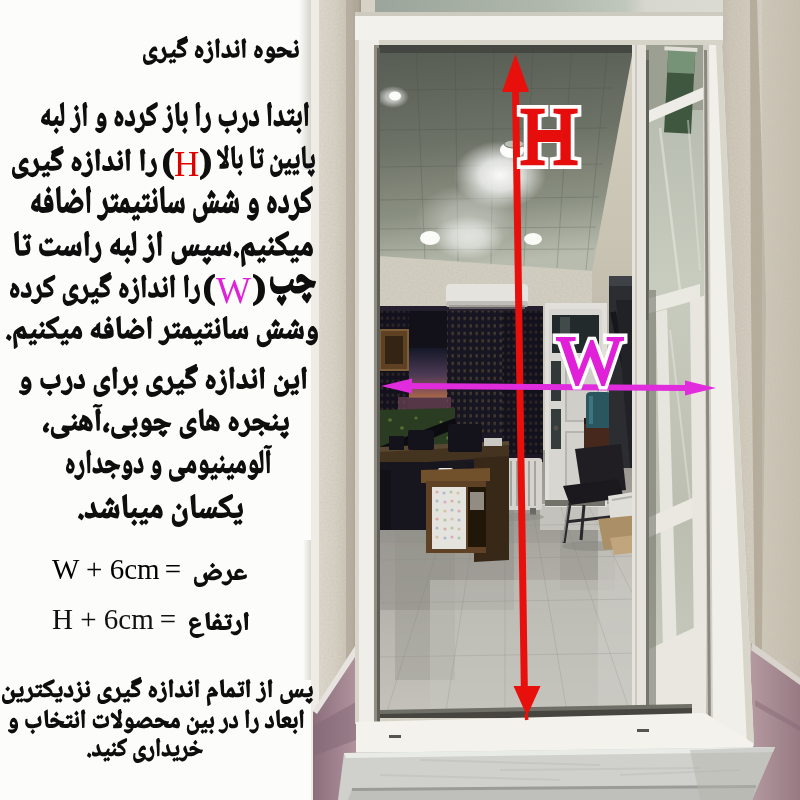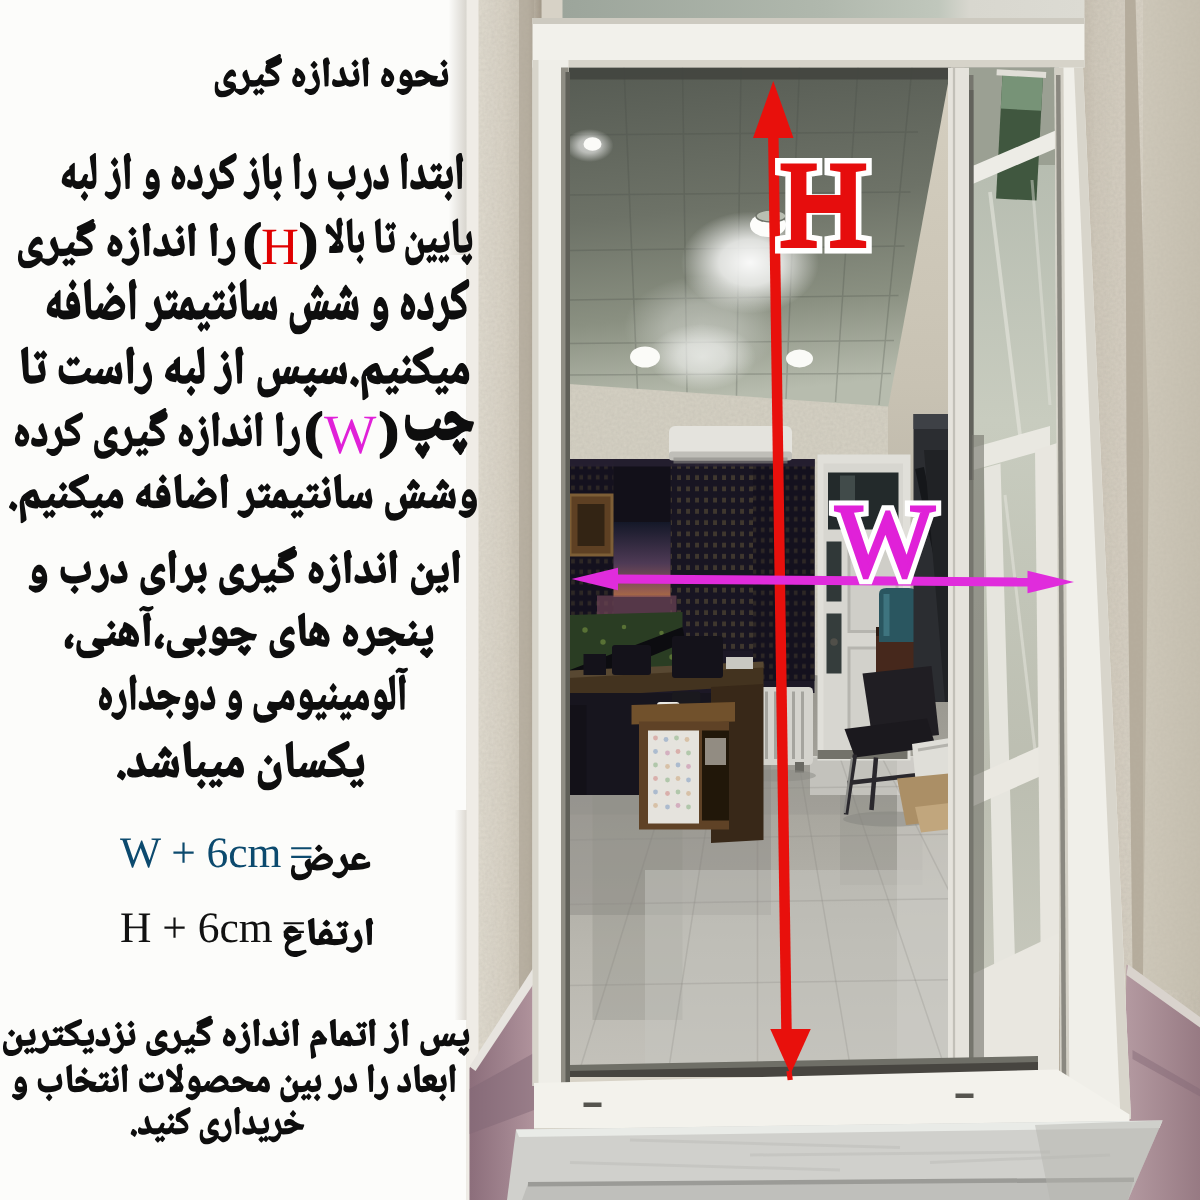--- a/index.html
+++ b/index.html
@@ -421,15 +421,15 @@
     </svg>
 <svg style="position:absolute;left:8px;top:709px" width="296" height="26" viewBox="0 0 1267.5 99.0" preserveAspectRatio="none">
       <path d="M1229.5 76.8L1228.5 77.0L1220.0 86.0L1220.2 87.8L1228.5 95.5L1229.5 95.8L1230.5 95.5L1234.5 91.5L1238.5 86.2L1238.2 84.8L1230.5 77.0ZM871.2 76.8L870.2 77.0L861.8 86.0L862.0 87.8L870.2 95.5L871.2 95.8L872.2 95.5L876.2 91.5L880.2 86.2L880.0 84.8L872.2 77.0ZM106.2 76.8L105.2 77.0L96.8 86.0L97.0 87.8L105.2 95.5L106.2 95.8L107.2 95.5L111.2 91.5L115.2 86.2L115.0 84.8L107.2 77.0ZM854.8 83.2L847.8 76.0L846.8 75.8L845.8 76.0L841.5 80.8L839.2 82.5L834.5 77.5L832.5 77.5L825.0 85.0L824.8 86.5L830.0 92.0L832.5 94.0L833.5 94.2L834.5 94.0L840.5 87.8L846.0 92.5L848.0 92.5L854.2 85.5L854.8 84.5ZM26.2 33.2L22.5 33.2L20.5 33.8L17.8 35.2L13.5 39.5L10.0 45.8L8.8 49.2L7.8 54.5L7.8 60.8L8.5 64.2L9.5 66.5L11.2 69.0L13.8 71.2L16.2 72.5L20.5 73.5L24.5 73.5L27.8 72.8L29.2 72.0L30.0 72.2L26.2 75.2L22.8 77.0L19.2 78.0L10.2 78.2L4.0 77.0L2.2 77.2L1.2 78.5L0.0 82.0L0.2 84.2L4.2 87.5L9.0 90.5L15.2 93.0L20.2 92.8L25.0 91.5L29.0 89.5L33.0 86.5L36.5 82.8L39.2 78.5L41.2 74.0L42.5 69.5L43.0 66.0L42.8 57.2L41.8 52.5L39.5 46.2L36.8 41.2L31.8 35.8L28.8 34.0ZM30.0 72.2ZM17.2 52.2L18.0 51.0L20.2 49.2L24.5 49.2L26.2 50.2L28.8 52.8L31.5 57.5L31.0 58.0L26.8 58.8L22.5 58.8L20.0 58.2L18.5 57.5L17.2 56.2ZM1065.0 31.8L1062.8 31.8L1059.0 34.2L1055.2 38.5L1053.8 42.2L1053.8 45.5L1055.2 50.2L1063.8 64.2L1064.2 66.8L1062.5 70.2L1058.5 74.8L1052.5 77.8L1050.0 78.2L1043.0 78.2L1037.2 77.0L1035.5 77.2L1034.5 78.5L1033.2 82.0L1033.5 84.2L1035.5 86.0L1042.2 90.8L1046.8 92.8L1051.0 93.0L1057.2 91.5L1061.8 89.0L1067.8 83.0L1069.5 80.2L1072.2 74.0L1073.8 66.2L1073.8 59.8L1073.2 56.5L1071.8 50.8L1067.8 39.5L1066.2 33.8ZM933.2 31.8L931.0 31.8L927.2 34.2L923.5 38.5L922.0 42.2L922.0 45.5L923.5 50.2L932.0 64.2L932.5 66.8L930.8 70.2L926.8 74.8L920.8 77.8L918.2 78.2L911.2 78.2L905.5 77.0L903.8 77.2L902.8 78.5L901.5 82.0L901.8 84.2L903.8 86.0L910.5 90.8L915.0 92.8L919.2 93.0L925.5 91.5L930.0 89.0L936.0 83.0L937.8 80.2L940.5 74.0L942.0 66.2L942.0 59.8L941.5 56.5L940.0 50.8L936.0 39.5L934.5 33.8ZM789.5 29.8L788.5 30.0L780.0 39.0L780.2 40.8L788.5 48.5L789.5 48.8L790.5 48.5L794.5 44.5L798.5 39.2L798.2 37.8L790.5 30.0ZM496.0 83.8L498.2 86.0L505.0 90.5L510.2 92.8L514.5 93.0L521.5 91.2L525.0 89.5L527.8 87.5L533.0 82.0L534.5 79.8L537.8 72.5L542.5 72.8L547.8 72.0L552.0 70.8L555.2 68.8L563.0 71.2L570.5 72.8L577.8 73.5L585.5 73.5L591.2 72.8L598.5 71.0L604.8 68.5L609.8 65.5L614.5 69.2L617.5 70.8L622.5 72.2L626.0 72.8L638.2 72.5L645.2 71.5L652.5 69.2L655.5 67.8L664.5 61.8L667.5 60.2L668.8 64.5L670.2 67.2L672.8 69.5L678.0 71.2L686.8 72.5L695.2 72.5L699.2 71.5L702.8 69.5L704.0 68.2L708.0 70.0L716.0 72.2L722.0 73.2L728.5 73.5L730.0 73.0L731.8 71.2L733.8 68.5L735.5 65.0L736.2 62.8L736.2 56.2L735.2 51.2L734.0 47.5L730.5 40.5L726.0 35.5L722.2 33.5L717.5 33.2L715.5 33.8L712.8 35.2L707.8 40.8L705.2 44.8L701.8 51.8L700.2 53.8L698.8 55.0L696.0 56.5L694.0 57.0L687.8 57.0L685.8 56.2L689.5 49.2L689.5 48.2L688.5 47.0L680.8 46.5L674.2 45.2L669.2 43.5L664.2 41.0L657.5 36.5L652.8 34.0L646.8 32.5L643.2 32.5L638.2 33.5L635.8 34.5L633.5 36.0L630.8 39.0L629.5 42.2L629.5 46.5L631.2 50.5L632.8 52.0L633.8 52.2L641.0 48.8L646.2 48.2L648.5 48.8L651.5 50.2L655.5 53.0L646.5 55.8L640.5 56.8L622.8 56.8L617.5 54.5L617.2 54.0L618.0 50.5L618.0 48.2L617.5 46.2L615.0 42.0L609.0 35.8L605.2 33.0L601.5 31.0L597.2 29.8L594.2 29.8L590.2 30.8L587.0 32.2L580.8 36.8L572.8 44.5L563.5 55.8L562.5 55.5L565.8 48.0L565.8 46.5L564.8 45.2L562.0 44.2L559.2 44.2L557.5 44.8L555.0 47.0L552.5 51.8L551.0 54.0L549.2 55.8L547.0 56.8L545.2 57.0L539.0 57.0L538.5 56.5L538.0 52.2L536.5 47.0L534.0 41.5L531.8 38.0L527.8 33.8L525.5 32.2L522.5 31.2L519.2 31.0L516.5 31.8L513.5 33.5L510.0 37.0L507.5 40.8L505.5 45.2L504.2 49.8L503.8 53.8L504.0 59.5L505.0 62.8L506.2 65.0L510.2 68.8L512.8 70.0L517.0 71.2L524.5 72.0L525.8 72.5L521.2 75.8L518.0 77.2L515.2 78.0L506.2 78.2L500.0 77.0L498.2 77.2L497.5 78.0L496.0 82.0ZM716.2 49.2L718.2 48.8L719.2 49.5L721.2 52.8L723.0 58.2L722.5 58.5L718.5 57.8L712.8 56.0L712.2 55.2L713.0 53.8ZM513.5 49.2L515.0 47.8L517.0 46.8L519.5 46.8L522.0 48.0L525.0 51.2L527.2 55.5L527.2 56.8L519.8 56.2L517.5 55.8L514.8 54.5L513.8 53.8L513.0 52.2L513.0 50.5ZM607.0 53.0L601.5 55.5L595.2 57.5L586.5 58.8L579.8 58.8L574.5 58.0L580.5 52.0L584.0 49.2L589.0 46.2L592.5 45.2L596.0 45.5L600.5 47.5L604.2 50.2ZM878.2 29.0L877.5 28.2L876.5 28.0L873.0 29.8L868.0 34.2L865.8 38.2L865.8 42.0L866.2 43.5L872.2 54.8L871.8 55.2L870.0 55.8L861.2 57.0L855.5 57.0L851.2 56.0L850.0 55.2L853.5 47.5L853.8 45.5L851.8 43.5L849.2 42.8L846.8 42.8L844.0 43.8L842.5 45.2L837.5 54.2L835.2 55.8L833.0 56.5L828.2 57.0L818.2 56.8L816.5 56.0L816.0 55.2L814.5 44.8L813.2 43.0L812.2 42.8L808.5 44.5L805.5 46.8L802.8 49.8L801.2 52.5L800.5 55.2L800.5 59.8L801.0 61.5L808.2 75.8L806.2 77.5L802.2 80.0L797.2 82.0L791.8 83.0L786.5 83.2L782.2 82.8L778.8 81.0L776.5 78.0L775.2 72.0L775.5 68.2L776.8 62.5L775.8 61.2L771.0 60.0L769.5 60.2L768.2 62.0L766.5 69.8L766.0 73.8L766.0 79.2L766.5 83.2L768.8 89.5L770.0 91.5L773.8 95.2L778.0 97.5L784.0 98.8L788.8 98.8L794.2 98.0L799.0 96.8L805.0 94.0L808.0 92.0L812.2 88.0L815.0 84.2L817.2 79.5L818.5 72.2L822.2 72.8L829.0 72.5L834.8 71.8L840.0 70.0L844.0 66.8L847.8 69.8L852.2 71.8L857.0 72.8L861.5 72.5L868.8 71.0L873.0 69.5L877.0 67.5L878.8 66.0L880.0 63.5L882.0 58.2L882.8 54.8L882.8 51.2L882.0 46.0L879.8 34.5ZM428.5 26.5L427.8 25.8L425.5 25.8L421.8 28.2L417.8 32.2L416.2 34.8L415.8 36.5L415.8 38.5L416.8 41.5L422.5 52.2L421.5 53.0L417.2 54.5L409.0 56.5L398.8 57.8L388.0 57.8L382.8 57.0L379.0 55.8L376.5 54.2L373.8 51.0L372.8 47.2L372.8 38.5L372.0 37.8L371.0 37.5L365.5 37.8L364.8 38.5L364.0 40.8L362.8 47.5L363.0 55.5L364.0 59.5L365.5 62.8L367.2 65.2L370.5 68.5L372.8 70.0L377.5 72.0L385.5 73.5L397.2 73.2L407.2 71.8L413.5 70.2L420.5 68.0L427.8 64.5L429.5 62.2L431.2 58.2L432.8 53.0L432.8 47.8L429.5 30.0ZM139.2 26.5L138.5 25.8L136.2 25.8L132.5 28.2L128.5 32.2L127.0 34.8L126.5 36.5L126.5 38.5L127.5 41.5L133.2 52.2L132.2 53.0L128.0 54.5L119.8 56.5L109.5 57.8L98.8 57.8L93.5 57.0L89.8 55.8L87.2 54.2L84.5 51.0L83.5 47.2L83.5 38.5L82.8 37.8L81.8 37.5L76.2 37.8L75.5 38.5L74.8 40.8L73.5 47.5L73.8 55.5L74.8 59.5L76.2 62.8L78.0 65.2L81.2 68.5L83.5 70.0L88.2 72.0L96.2 73.5L108.0 73.2L118.0 71.8L124.2 70.2L131.2 68.0L138.5 64.5L140.2 62.2L142.0 58.2L143.5 53.0L143.5 47.8L140.2 30.0ZM1128.8 25.0L1126.5 25.0L1122.2 27.5L1119.0 31.2L1117.5 35.0L1117.5 38.0L1118.2 40.2L1120.2 44.0L1127.8 55.2L1128.0 56.8L1122.0 57.8L1114.2 57.8L1110.0 56.8L1105.8 54.2L1103.5 54.2L1101.5 56.5L1100.0 60.0L1099.8 66.2L1101.0 68.8L1104.0 71.5L1109.8 73.2L1118.8 73.5L1123.0 73.0L1129.5 71.5L1134.2 69.8L1135.5 68.8L1137.5 64.2L1139.0 59.2L1139.0 53.0L1136.2 44.0L1131.8 32.5L1130.0 26.8ZM975.0 25.0L972.8 25.0L968.5 27.5L965.2 31.2L963.8 35.0L963.8 38.0L964.5 40.2L966.5 44.0L974.0 55.2L974.2 56.8L968.2 57.8L960.5 57.8L956.2 56.8L952.0 54.2L949.8 54.2L947.8 56.5L946.2 60.0L946.0 66.2L947.2 68.8L950.2 71.5L956.0 73.2L965.0 73.5L969.2 73.0L975.8 71.5L980.5 69.8L981.8 68.8L983.8 64.2L985.2 59.2L985.2 53.0L982.5 44.0L978.0 32.5L976.2 26.8ZM277.2 28.8L270.2 21.5L269.2 21.2L268.2 21.5L264.0 26.2L261.8 28.0L257.0 23.0L255.0 23.0L247.5 30.5L247.2 32.0L252.5 37.5L255.0 39.5L256.0 39.8L257.0 39.5L263.0 33.2L268.5 38.0L270.5 38.0L276.8 31.0L277.2 30.0ZM408.2 28.5L401.2 21.2L400.2 21.0L399.2 21.2L395.0 26.0L392.8 27.8L388.0 22.8L386.0 22.8L378.5 30.2L378.2 31.8L383.5 37.2L386.0 39.2L387.0 39.5L388.0 39.2L394.0 33.0L399.5 37.8L401.5 37.8L407.8 30.8L408.2 29.8ZM207.2 9.8L206.2 10.0L197.8 19.0L198.0 20.8L206.2 28.5L207.2 28.8L208.2 28.5L212.2 24.5L216.2 19.2L216.0 17.8L208.2 10.0ZM293.5 6.8L292.5 7.0L284.0 16.0L284.2 17.8L292.5 25.5L293.5 25.8L294.5 25.5L298.5 21.5L302.5 16.2L302.2 14.8L294.5 7.0ZM1261.2 1.8L1258.0 2.0L1253.2 3.8L1250.0 6.8L1248.8 9.2L1248.8 14.5L1250.0 25.0L1251.8 46.2L1253.0 71.0L1254.0 72.2L1255.0 72.5L1261.8 71.8L1263.2 70.2L1264.0 45.0L1263.8 21.8L1264.0 19.2L1267.0 17.0L1267.2 15.2L1265.8 11.8L1263.2 3.2L1262.2 2.0ZM1147.5 9.2L1147.2 11.0L1148.2 17.8L1152.2 57.8L1153.2 61.5L1154.8 64.8L1155.8 66.2L1159.5 69.8L1161.8 71.0L1166.0 72.2L1170.5 72.8L1175.8 72.5L1182.0 71.5L1186.8 70.2L1194.5 67.0L1199.2 69.8L1203.0 71.0L1209.0 72.2L1216.5 72.8L1221.5 72.2L1227.0 71.0L1231.2 69.5L1235.2 67.5L1237.0 66.0L1240.2 58.2L1241.0 54.8L1241.0 51.2L1239.2 40.5L1237.0 30.0L1235.8 28.2L1233.8 28.2L1229.0 31.5L1225.5 35.2L1224.0 38.2L1224.0 42.0L1224.5 43.5L1230.5 54.8L1230.0 55.2L1219.5 57.0L1209.5 57.0L1208.0 56.5L1211.2 52.2L1213.2 47.2L1213.2 41.2L1211.5 37.0L1209.8 34.5L1207.8 32.5L1205.8 31.0L1202.8 29.5L1198.2 28.2L1192.8 28.0L1186.2 29.2L1178.8 32.2L1176.5 33.8L1173.2 37.0L1172.0 39.8L1172.0 44.5L1173.8 48.2L1175.5 50.0L1178.8 50.0L1182.5 53.8L1184.2 56.8L1167.5 56.8L1165.0 55.5L1164.5 52.0L1163.0 3.2L1162.0 2.0L1160.0 2.0L1153.5 5.2ZM1188.2 44.2L1190.5 43.2L1192.2 43.0L1197.5 43.2L1199.5 45.2L1199.5 47.8L1199.0 49.2L1196.2 52.5L1192.5 48.2ZM1028.5 1.8L1025.2 2.0L1020.5 3.8L1017.2 6.8L1016.0 9.2L1016.0 14.5L1017.2 25.0L1019.0 46.2L1020.2 71.0L1021.2 72.2L1022.2 72.5L1029.0 71.8L1030.5 70.2L1031.2 45.0L1031.0 21.8L1031.2 19.2L1034.2 17.0L1034.5 15.2L1033.0 11.8L1030.5 3.2L1029.5 2.0ZM325.5 1.8L322.2 2.0L317.5 3.8L314.2 6.8L313.0 9.2L313.0 14.5L314.2 25.0L316.0 46.2L317.2 71.0L318.2 72.2L319.2 72.5L326.0 71.8L327.5 70.2L328.2 45.0L328.0 21.8L328.2 19.2L331.2 17.0L331.5 15.2L330.0 11.8L327.5 3.2L326.5 2.0ZM154.8 9.8L158.5 47.0L160.2 60.0L161.2 62.8L163.2 66.2L167.0 69.8L171.5 71.8L175.0 72.5L179.2 72.8L190.0 72.5L197.0 71.5L203.0 69.8L207.2 67.8L216.2 61.8L219.2 60.2L220.5 64.5L221.5 66.5L223.8 69.0L227.8 70.8L232.2 71.8L243.5 72.8L256.0 72.0L261.5 70.5L264.0 69.0L266.5 66.8L270.2 69.8L274.8 71.8L279.5 72.8L284.0 72.5L287.2 72.0L294.2 70.0L300.2 67.0L301.2 66.0L302.5 63.5L304.5 58.2L305.2 54.8L305.2 51.2L304.5 46.0L301.2 30.0L300.0 28.2L299.0 28.0L296.2 29.2L293.2 31.5L289.8 35.2L288.2 38.2L288.2 42.0L288.8 43.5L294.8 54.8L294.2 55.2L292.5 55.8L283.8 57.0L278.0 57.0L273.8 56.0L272.5 55.2L276.0 47.5L276.2 45.5L274.2 43.5L271.8 42.8L269.2 42.8L266.5 43.8L265.0 45.2L260.0 54.2L257.8 55.8L255.5 56.5L250.8 57.0L239.5 57.0L237.5 56.2L241.2 49.2L241.2 48.2L240.2 47.0L232.5 46.5L226.0 45.2L221.0 43.5L216.0 41.0L209.2 36.5L204.5 34.0L198.5 32.5L195.0 32.5L190.0 33.5L187.5 34.5L185.2 36.0L182.5 39.0L181.2 42.2L181.2 46.5L183.0 50.5L184.5 52.0L185.5 52.2L192.8 48.8L198.0 48.2L200.2 48.8L203.2 50.2L207.2 53.0L198.2 55.8L192.2 56.8L175.0 56.8L172.5 55.5L172.0 52.0L170.5 3.2L169.5 2.0L168.5 1.8L166.2 2.5L155.8 8.5ZM483.2 0.2L479.2 0.2L475.0 1.8L471.5 5.0L470.2 7.5L470.0 13.8L472.8 29.2L472.8 35.5L456.0 19.2L448.2 13.2L446.8 13.0L444.5 14.0L441.5 17.0L440.0 19.8L439.8 26.0L441.0 29.0L444.2 32.5L447.2 34.0L451.0 34.0L459.2 39.5L468.2 47.2L465.5 50.8L456.8 58.8L452.5 59.0L451.5 60.0L450.8 62.0L450.0 67.0L450.0 72.0L451.0 73.2L468.5 73.2L483.2 72.0L484.8 71.5L486.0 70.2L487.5 67.2L489.5 61.5L489.5 58.2L487.0 53.8L481.0 45.2L483.0 41.2L485.0 34.0L485.0 17.8L488.2 14.8L488.2 13.5L486.5 9.5L484.2 1.5ZM477.2 57.0L476.8 57.5L471.8 57.8L475.0 54.2Z" fill="#0e0e0e"></path>
     </svg>
 <svg style="position:absolute;left:87px;top:738px" width="116" height="25" viewBox="0 0 516.0 97.2" preserveAspectRatio="none">
       <path d="M102.5 81.5L95.5 74.2L94.5 74.0L93.5 74.2L89.2 79.0L87.0 80.8L82.2 75.8L80.2 75.8L72.8 83.2L72.5 84.8L77.8 90.2L80.2 92.2L81.2 92.5L82.2 92.2L88.2 86.0L93.8 90.8L95.8 90.8L102.0 83.8L102.5 82.8ZM7.5 56.8L6.5 57.0L4.8 59.2L0.0 67.8L0.0 69.2L1.0 70.5L6.5 73.8L11.0 77.2L12.0 77.5L13.0 77.2L14.0 76.2L17.5 71.0L19.2 67.5L19.2 65.2L18.8 64.2L14.5 60.5L9.5 57.2ZM379.5 84.8L384.8 90.2L387.2 92.2L388.2 92.5L389.2 92.2L395.2 86.0L400.8 90.8L402.8 90.8L409.2 83.5L413.0 86.5L419.8 90.5L422.2 91.2L425.5 91.2L429.2 90.5L432.2 89.5L436.2 87.2L441.5 82.2L443.8 79.0L445.8 75.0L447.5 69.8L452.2 71.0L463.8 70.8L470.0 70.0L477.8 67.8L487.0 62.8L495.8 59.2L498.8 58.8L503.5 58.8L506.2 59.2L509.8 59.0L510.5 58.2L515.8 47.5L515.8 46.5L514.8 45.2L505.2 44.5L496.8 42.2L488.8 38.2L482.5 34.0L476.8 31.5L473.0 30.8L467.5 31.0L462.0 32.8L459.8 34.2L457.0 37.2L455.8 40.5L455.8 44.8L457.5 48.8L459.0 50.2L460.0 50.5L467.2 47.0L472.8 46.5L477.0 48.0L481.8 51.2L472.8 54.0L466.8 55.0L449.8 55.0L447.5 54.0L446.8 50.8L441.5 35.5L440.5 31.2L439.5 30.0L437.2 30.0L434.8 31.5L431.0 35.0L429.8 36.8L428.2 40.5L428.2 43.8L429.2 47.2L433.0 54.2L438.2 62.5L438.8 64.5L438.2 66.2L436.5 69.2L433.0 73.0L428.5 75.5L424.5 76.5L417.5 76.5L411.8 75.2L410.0 75.5L409.2 76.2L408.8 78.0L407.8 79.5L402.5 74.2L401.5 74.0L400.5 74.2L396.2 79.0L394.0 80.8L389.2 75.8L388.2 75.5L387.2 75.8L379.8 83.2ZM291.5 30.8L290.8 30.0L288.5 30.0L284.8 32.5L281.0 36.8L279.5 40.5L279.5 43.8L281.0 48.5L289.5 62.5L290.0 64.5L289.5 66.2L287.8 69.2L284.2 73.0L279.8 75.5L275.8 76.5L268.8 76.5L263.0 75.2L261.5 75.2L262.0 73.2L262.0 70.0L261.5 67.8L259.8 64.0L257.2 61.5L253.5 59.8L249.0 58.8L242.2 58.0L239.0 57.2L238.5 56.8L241.0 52.8L244.8 49.0L248.0 46.8L251.5 45.2L253.5 45.2L255.2 46.8L257.0 47.0L261.5 46.0L262.5 44.8L261.8 39.8L260.8 36.8L258.5 32.8L256.8 31.0L255.0 30.0L253.0 29.5L250.2 29.5L246.0 30.8L243.0 32.5L240.5 34.5L236.2 39.0L233.0 43.8L230.8 48.2L229.5 51.8L228.8 55.8L228.8 60.2L229.5 63.8L231.5 67.5L233.8 69.8L235.5 71.0L239.5 72.8L248.8 74.5L242.2 78.0L234.8 80.5L226.5 81.5L221.2 80.8L218.5 79.2L216.8 77.5L215.2 74.5L214.5 68.5L215.0 65.0L216.0 61.8L215.8 60.2L214.2 59.2L210.2 58.2L208.8 58.5L207.5 60.2L205.8 68.0L205.2 72.0L205.2 77.5L206.2 83.5L207.2 86.2L209.2 89.8L213.0 93.5L217.2 95.8L223.2 97.0L227.8 97.0L231.8 96.5L239.8 94.2L247.8 90.2L253.8 85.8L258.8 80.2L259.2 82.5L264.2 86.5L268.0 89.0L271.0 90.5L273.5 91.2L276.8 91.2L281.5 90.2L287.5 87.2L292.8 82.2L295.2 78.5L298.0 72.2L299.5 64.5L299.5 58.0L299.0 54.8L297.5 49.0L293.5 37.8ZM331.8 59.5L331.8 64.5L333.0 67.0L336.5 70.0L340.5 71.2L343.8 71.8L350.0 71.8L355.0 71.0L363.5 68.5L367.2 66.8L367.8 66.8L369.5 68.2L372.0 69.5L376.5 70.8L379.8 71.0L392.0 69.8L398.5 68.2L405.8 65.5L407.0 64.2L409.8 58.2L411.0 53.5L410.8 47.0L407.0 27.8L406.0 26.5L405.0 26.2L401.8 27.8L396.2 32.8L394.2 36.2L394.2 40.8L400.5 53.0L400.0 53.5L389.5 55.0L377.2 55.2L376.0 55.0L373.8 53.8L372.5 52.5L370.5 49.2L368.2 44.0L365.5 36.0L362.2 24.0L361.5 23.2L360.5 23.0L358.5 23.5L356.2 24.8L354.0 27.0L352.5 29.5L351.8 32.0L351.8 37.2L354.8 46.5L359.0 55.0L358.5 55.5L354.5 56.0L346.2 56.0L342.0 55.0L339.0 53.5L338.2 52.8L336.5 52.2L335.5 52.5L333.5 54.8ZM120.0 17.0L119.0 17.2L110.5 26.2L110.8 28.0L119.0 35.8L120.0 36.0L121.0 35.8L125.0 31.8L129.0 26.5L128.8 25.0L121.0 17.2ZM482.0 8.0L481.0 8.2L472.5 17.2L472.8 19.0L481.0 26.8L482.0 27.0L483.0 26.8L487.0 22.8L491.0 17.5L490.8 16.0L483.0 8.2ZM320.2 0.0L317.0 0.2L312.2 2.0L309.0 5.0L307.8 7.5L307.8 12.8L309.0 23.2L310.8 44.5L312.0 69.2L313.0 70.5L314.0 70.8L320.8 70.0L322.2 68.5L323.0 43.2L322.8 20.0L323.0 17.5L326.0 15.2L326.2 13.5L324.8 10.0L322.2 1.5L321.2 0.2ZM178.2 4.0L177.2 2.0L175.8 0.2L174.8 0.0L172.8 0.5L157.0 7.2L137.5 16.8L136.0 19.0L134.0 29.0L134.0 32.5L135.5 35.8L137.5 37.8L139.2 38.8L141.0 39.2L145.0 39.0L150.0 42.0L157.0 47.2L161.0 51.5L161.5 53.0L156.2 54.2L148.5 55.0L132.2 55.2L129.5 54.8L127.5 54.0L127.0 53.2L130.8 45.0L130.8 43.8L129.5 42.2L128.0 41.5L126.0 41.0L123.8 41.0L121.0 42.0L119.2 43.8L115.0 51.8L113.2 53.5L110.5 54.8L107.8 55.2L101.5 55.0L97.8 53.5L101.2 45.8L101.5 43.8L99.5 41.8L97.0 41.0L94.5 41.0L91.8 42.0L90.2 43.5L85.2 52.5L83.0 54.0L80.8 54.8L76.0 55.2L66.2 55.0L64.0 53.8L62.8 52.5L60.8 49.2L58.5 44.0L55.8 36.0L52.8 24.5L51.8 23.2L50.5 23.0L47.2 24.2L44.2 27.0L42.8 29.5L42.0 32.0L42.0 37.2L42.5 39.5L45.0 46.5L49.2 55.0L48.8 55.5L44.8 56.0L36.5 56.0L32.2 55.0L28.0 52.5L25.8 52.5L23.8 54.8L22.2 58.2L22.2 65.2L23.2 67.0L26.2 69.8L28.8 70.8L34.0 71.8L40.2 71.8L45.2 71.0L53.8 68.5L57.5 66.8L58.0 66.8L61.0 69.0L66.8 70.8L70.0 71.0L79.5 70.5L86.8 68.8L89.2 67.2L91.8 65.0L94.0 67.0L98.5 69.5L104.8 71.0L111.0 70.5L115.8 69.2L118.2 68.0L120.8 65.2L121.2 65.2L124.8 68.0L127.8 69.5L134.0 71.0L142.0 70.8L149.0 70.0L160.0 67.2L163.2 65.8L166.5 63.5L169.8 59.8L171.5 55.5L171.5 49.8L171.0 47.8L169.5 44.2L167.2 40.8L163.0 36.0L156.0 30.5L148.2 26.5L163.0 21.2L174.0 16.0L177.0 13.2L178.2 10.8Z" fill="#0e0e0e"></path>
     </svg>
 
 <div style="position:absolute;left:174px;top:147px;font:35px 'Liberation Serif';color:#e00000;line-height:1">H</div>
 <div style="position:absolute;left:216px;top:272px;font:37px 'Liberation Serif';color:#e021d8;line-height:1">W</div>
-<div style="position:absolute;left:80px;top:555px;font:29px 'Liberation Serif';color:#0c4a6e;line-height:1">W + 6cm<span style="margin-left:5px">=</span></div>
-<div style="position:absolute;left:80px;top:605px;font:29px 'Liberation Serif';color:#111;line-height:1">H + 6cm<span style="margin-left:6px">=</span></div>
+<div style="position:absolute;left:52px;top:555px;font:29px 'Liberation Serif';color:#000000;line-height:1">W + 6cm<span style="margin-left:5px">=</span></div>
+<div style="position:absolute;left:52px;top:605px;font:29px 'Liberation Serif';color:#111;line-height:1">H + 6cm<span style="margin-left:6px">=</span></div>
 
 </div>
 </body></html>

